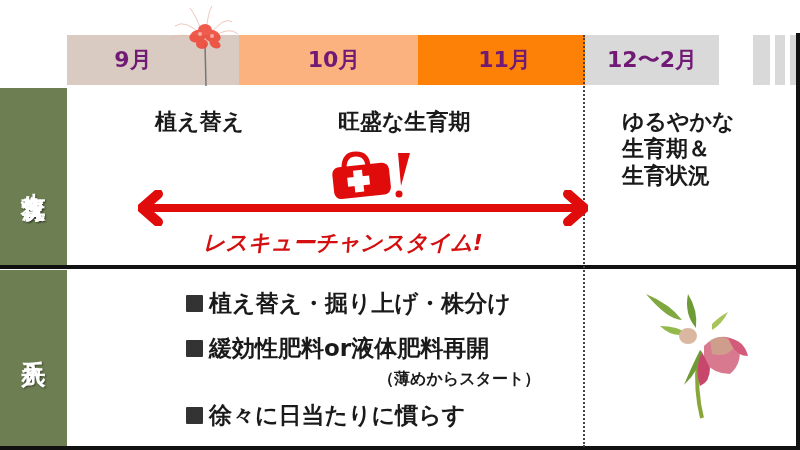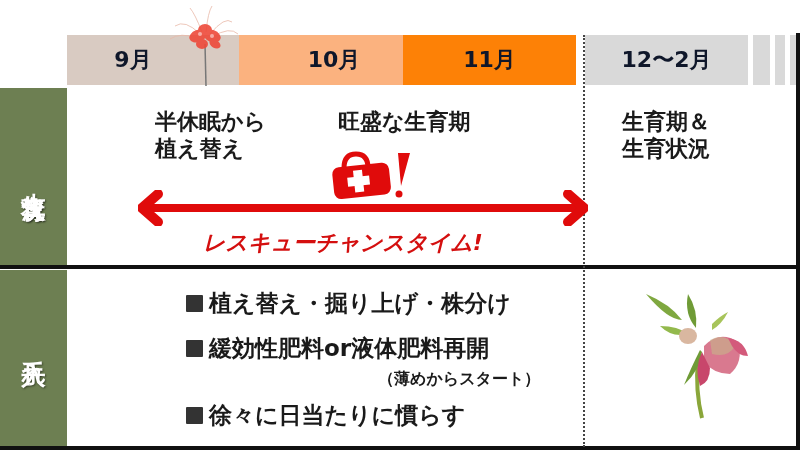--- a/index.html
+++ b/index.html
@@ -3,21 +3,21 @@
 <meta charset="utf-8">
 <style>
   html, body { margin: 0; padding: 0; }
   body {
     width: 800px; height: 450px; background: #ffffff; position: relative; overflow: hidden;
     font-family: "DejaVu Sans", "Liberation Sans", sans-serif; color: #1a1a1a;
   }
   .abs { position: absolute; }
   .month {
     position: absolute; top: 35px; height: 50px; display: flex; align-items: center; justify-content: center;
-    font-weight: bold; font-size: 22px; color: #0f172a;
+    font-weight: bold; font-size: 22px; color: #701a75;
   }
   .stripe { position: absolute; top: 35px; height: 50px; background: #d9d9d9; }
   .rowlabel {
     position: absolute; left: 0; width: 67px; background: #6d7f52; color: #fff;
     display: flex; align-items: center; justify-content: center;
   }
   .rowlabel span {
     writing-mode: vertical-rl; text-orientation: upright; font-weight: bold; font-size: 24px;
     letter-spacing: 2px; text-shadow: 1px 1px 2px rgba(0,0,0,0.45);
   }
@@ -31,24 +31,24 @@
 </style>
 </head>
 <body>
 
 <div class="month" style="left:67px;width:172px;background:#d9cbc2;">
   <span style="margin-right:40px;">9月</span>
 </div>
 <div class="month" style="left:239px;width:190px;background:#fbb27f;">
   <span>10月</span>
 </div>
-<div class="month" style="left:403px;width:173px;background:#fd8106;">
+<div class="month" style="left:418px;width:173px;background:#fd8106;">
   <span>11月</span>
 </div>
-<div class="month" style="left:585px;width:163px;background:#d9d9d9;">
+<div class="month" style="left:585px;width:134px;background:#d9d9d9;">
   <span>12〜2月</span>
 </div>
 <div class="stripe" style="left:753px;width:17px;"></div>
 <div class="stripe" style="left:775px;width:10px;"></div>
 <div class="stripe" style="left:790px;width:6px;"></div>
 
 <svg class="abs" style="left:160px;top:4px;" width="90" height="82" viewBox="0 0 90 82">
   <line x1="45" y1="40" x2="46" y2="82" stroke="#777" stroke-width="1.5"></line>
   <g stroke="#e8b9a8" stroke-width="0.8" fill="none">
     <path d="M40 30 Q25 15 15 22"></path>
@@ -77,27 +77,27 @@
 <div class="rowlabel" style="top:270px;height:176px;">
   <span>手入れ</span>
 </div>
 
 <div class="hline" style="left:0;top:265px;width:800px;"></div>
 <div class="hline" style="left:0;top:446px;width:800px;"></div>
 <div class="abs" style="left:796px;top:33px;width:4px;height:417px;background:#111;"></div>
 <div class="vdot" style="left:583px;top:35px;height:412px;"></div>
 
 <div class="growtext" style="left:155px;top:108px;">
-  <div>半休眠から</div>
   <div>植え替え</div>
 </div>
 <div class="growtext" style="left:338px;top:108px;">
   <div>旺盛な生育期</div>
 </div>
 <div class="growtext" style="left:622px;top:108px;">
+  <div>ゆるやかな</div>
   <div>生育期＆</div>
   <div>生育状況</div>
 </div>
 
 <svg class="abs" style="left:330px;top:150px;" width="85" height="50" viewBox="0 0 85 50">
   <path d="M14 18 Q14 4 26 4 Q38 4 38 18" fill="none" stroke="#e00b0b" stroke-width="5"></path>
   <rect x="3" y="15" width="57" height="32" rx="7" fill="#e00b0b" transform="rotate(-6 30 30)"></rect>
   <rect x="24" y="20" width="9" height="22" fill="#fff" transform="rotate(-6 30 30)"></rect>
   <rect x="17.5" y="26.5" width="22" height="9" fill="#fff" transform="rotate(-6 30 30)"></rect>
   <path d="M68 3 L80 3 L71 36 Z" fill="#e00b0b"></path>

